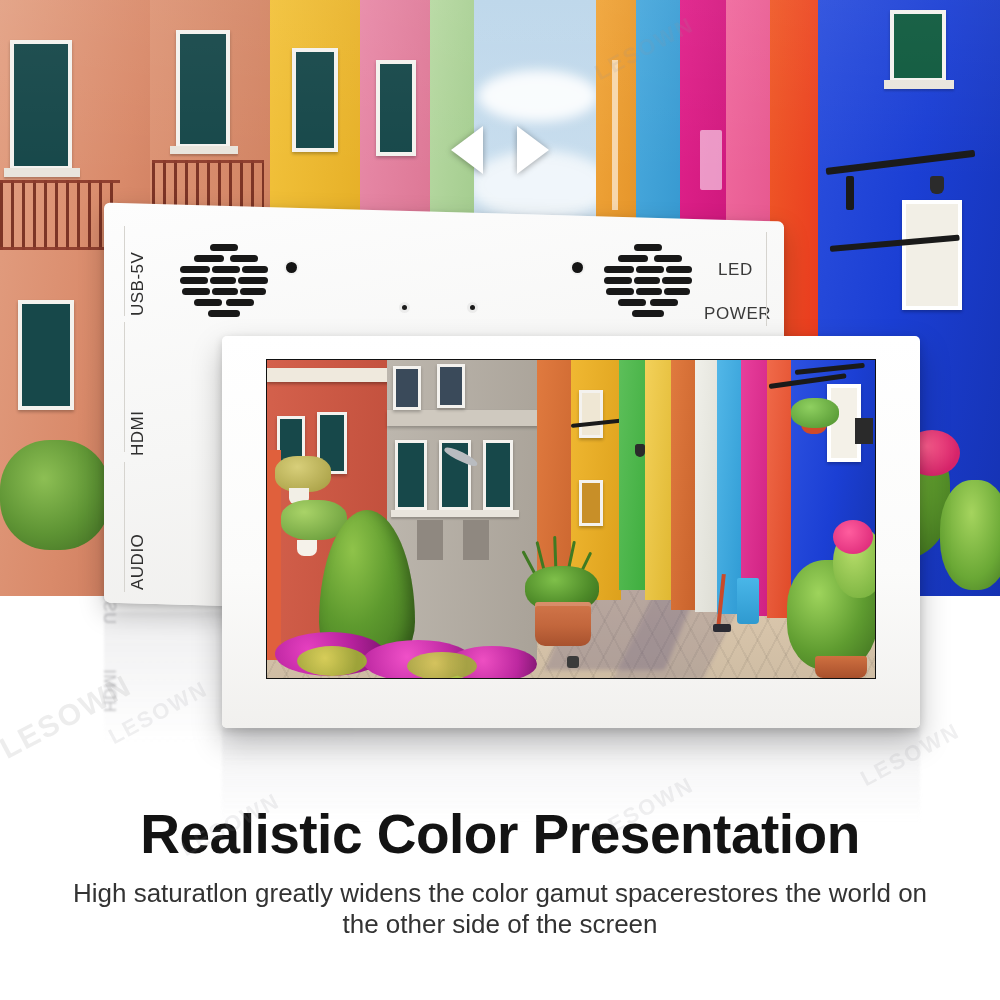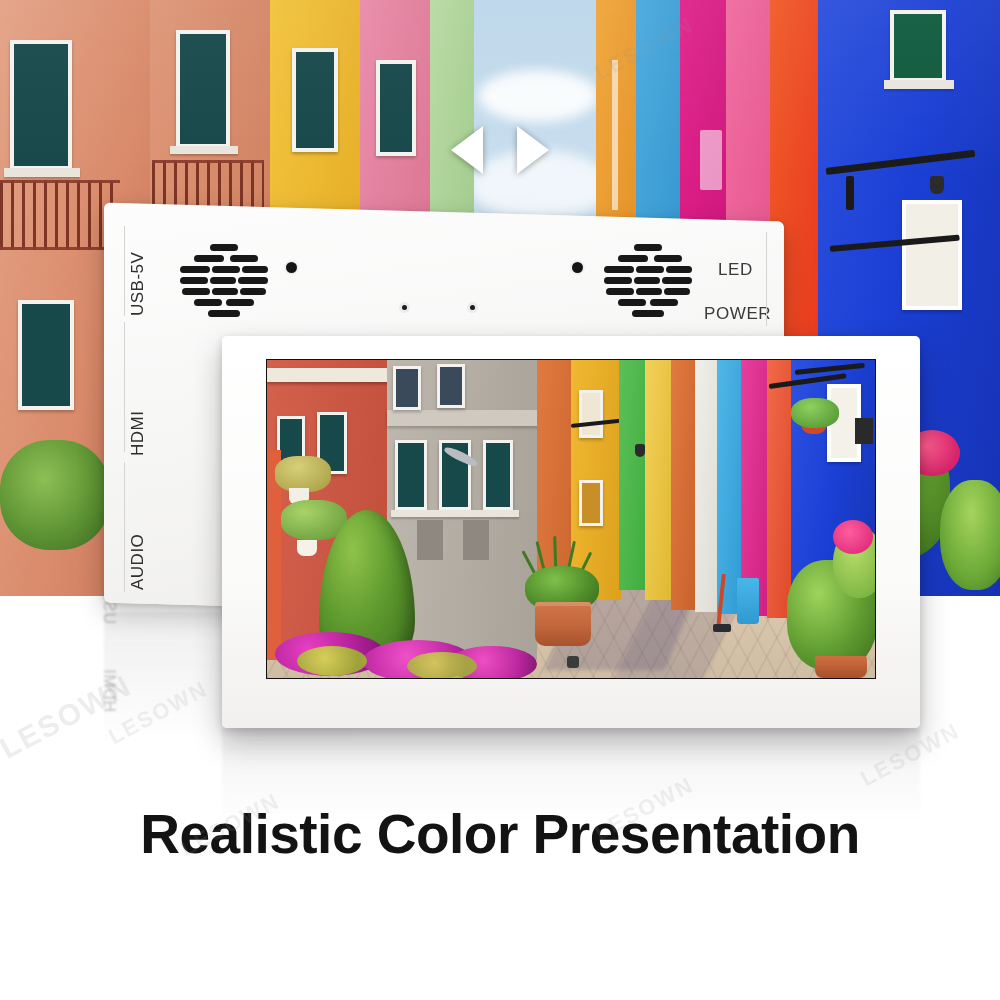--- a/index.html
+++ b/index.html
@@ -521,15 +521,16 @@
 
   <div class="wm" style="left:-6px;top:700px;transform:rotate(-28deg);">LESOWN</div>
   <div class="wm wm-small" style="left:104px;top:700px;transform:rotate(-28deg);">LESOWN</div>
   <div class="wm wm-small" style="left:590px;top:36px;transform:rotate(-28deg);">LESOWN</div>
   <div class="wm wm-small" style="left:856px;top:742px;transform:rotate(-28deg);">LESOWN</div>
   <div class="wm wm-small" style="left:176px;top:812px;transform:rotate(-28deg);">LESOWN</div>
   <div class="wm wm-small" style="left:590px;top:796px;transform:rotate(-28deg);">LESOWN</div>
 
   <div class="copy">
     <div class="headline">Realistic Color Presentation</div>
+    <div class="subcopy">High saturatlon greatly widens the color gamut spacerestores the world on the other side of the screen</div>
   </div>
 
 </div>
 
 </body></html>

